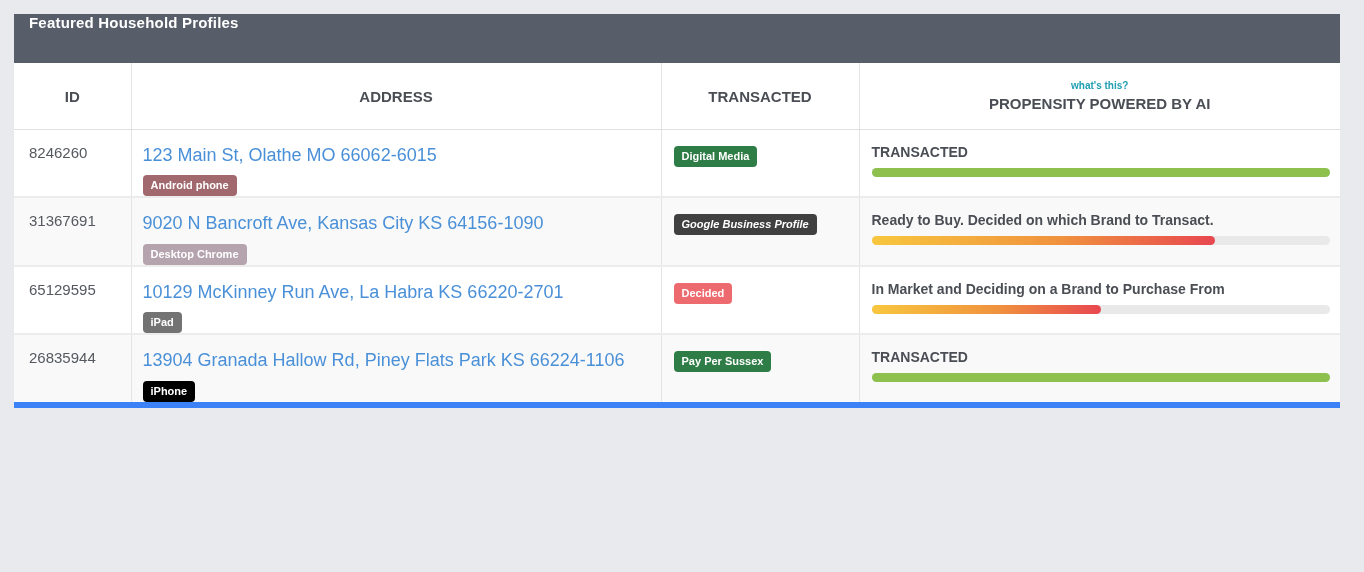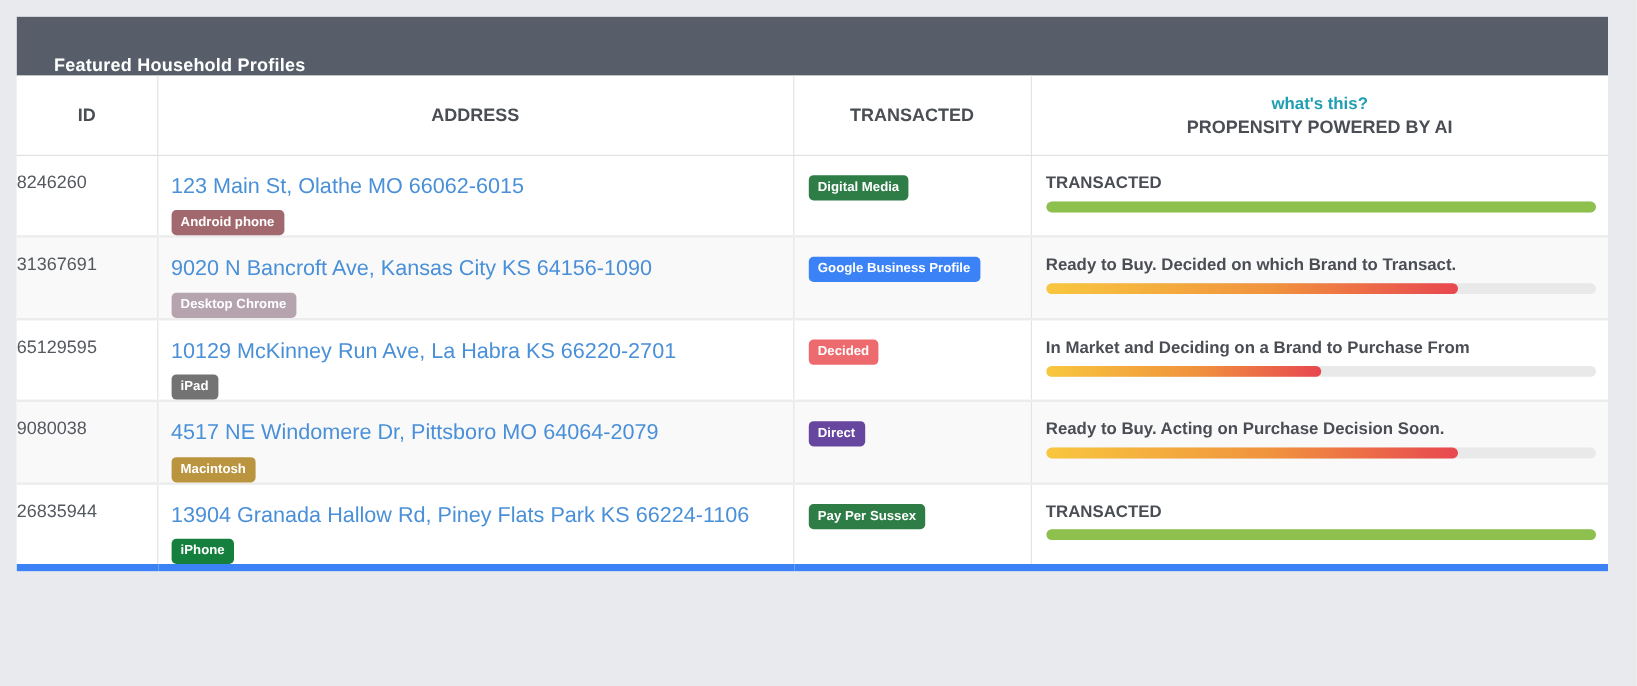--- a/index.html
+++ b/index.html
@@ -10,22 +10,22 @@
     box-sizing: border-box;
   }
   .panel {
     margin: 14px 24px 0 14px;
     background: #fff;
   }
   .panel-header {
     background: var(--panel-header-bg, #575e69);
     height: 49px;
     display: flex;
-    align-items: flex-end;
-    padding: 0 31px;
+    align-items: flex-start;
+    padding: 0 15px;
   }
   .panel-header h2 {
     margin: 0;
     color: #ffffff;
     font-size: 15px;
     font-weight: bold;
     letter-spacing: 0.2px;
   }
   table {
     width: 100%;
@@ -41,40 +41,40 @@
     font-weight: bold;
     color: var(--heading-text, #4a4e54);
     border-right: 1px solid #e4e4e4;
     border-bottom: 1px solid #e0e0e0;
     padding: 0;
   }
   thead th:last-child { border-right: none; }
   .whats-this {
     display: block;
     color: var(--whats-this, #1f9eb2);
-    font-size: 14px;
+    font-size: 10px;
     font-weight: bold;
     text-decoration: none;
     cursor: pointer;
     margin-bottom: 4px;
   }
   tbody td {
     height: 66px;
     vertical-align: top;
     border-top: 2px solid #ececec;
     border-right: 1px solid #e4e4e4;
     padding: 14px 0 0 0;
     box-sizing: border-box;
   }
   tbody td:last-child { border-right: none; }
   tbody tr:first-child td { border-top: none; }
   tbody tr:nth-child(even) { background: #f9f9f9; }
   tbody tr:last-child td { border-bottom: 6px solid #3b82f6; }
 
-  .cell-id { font-size: 15px; color: #55595f; }
+  .cell-id { padding-left: 15px; font-size: 15px; color: #55595f; }
   .cell-address { padding-left: 11px; }
   .address-link {
     display: block;
     color: var(--link, #4a90d8);
     font-size: 18px;
     text-decoration: none;
     cursor: pointer;
     line-height: 1.3;
   }
   .badge {
@@ -157,21 +157,21 @@
   </tr>
 
 
   <tr class="profile-row">
     <td class="cell-id">31367691</td>
     <td class="cell-address">
       <a class="address-link">9020 N Bancroft Ave, Kansas City KS 64156-1090</a>
       <span class="badge device-badge" style="background-color: rgb(181, 163, 174);">Desktop Chrome</span>
     </td>
     <td class="cell-influence">
-      <span class="badge influence-badge" style="background-color: #3b82f6;">Google Business Profile</span>
+      <span class="badge influence-badge" style="background-color: #404040; font-style: italic;">Google Business Profile</span>
     </td>
     <td class="cell-propensity">
       <div class="propensity-label">Ready to Buy. Decided on which Brand to Transact.</div>
       <div class="bar-track">
         <div class="bar-fill" data-type="gradient" style="width: 75%;"></div>
       </div>
     </td>
   </tr>
 
   <tr class="profile-row">
@@ -184,42 +184,26 @@
       <span class="badge influence-badge" style="background-color: rgb(237, 107, 110);">Decided</span>
     </td>
     <td class="cell-propensity">
       <div class="propensity-label">In Market and Deciding on a Brand to Purchase From</div>
       <div class="bar-track">
         <div class="bar-fill" data-type="gradient" style="width: 50%;"></div>
       </div>
     </td>
   </tr>
 
-  <tr class="profile-row">
-    <td class="cell-id">9080038</td>
-    <td class="cell-address">
-      <a class="address-link">4517 NE Windomere Dr, Pittsboro MO 64064-2079</a>
-      <span class="badge device-badge" style="background-color: rgb(186, 148, 62);">Macintosh</span>
-    </td>
-    <td class="cell-influence">
-      <span class="badge influence-badge" style="background-color: rgb(103, 70, 160);">Direct</span>
-    </td>
-    <td class="cell-propensity">
-      <div class="propensity-label">Ready to Buy. Acting on Purchase Decision Soon.</div>
-      <div class="bar-track">
-        <div class="bar-fill" data-type="gradient" style="width: 75%;"></div>
-      </div>
-    </td>
-  </tr>
 
   <tr class="profile-row">
     <td class="cell-id">26835944</td>
     <td class="cell-address">
       <a class="address-link">13904 Granada Hallow Rd, Piney Flats Park KS 66224-1106</a>
-      <span class="badge device-badge" style="background-color: #15803d; text-align: right;">iPhone</span>
+      <span class="badge device-badge" style="background-color: #000000; text-align: right;">iPhone</span>
     </td>
     <td class="cell-influence">
       <span class="badge influence-badge" style="background-color: rgb(46, 125, 70);">Pay Per Sussex</span>
     </td>
     <td class="cell-propensity">
       <div class="propensity-label">TRANSACTED</div>
       <div class="bar-track">
         <div class="bar-fill" data-type="solid" style="width: 100%;"></div>
       </div>
     </td>

